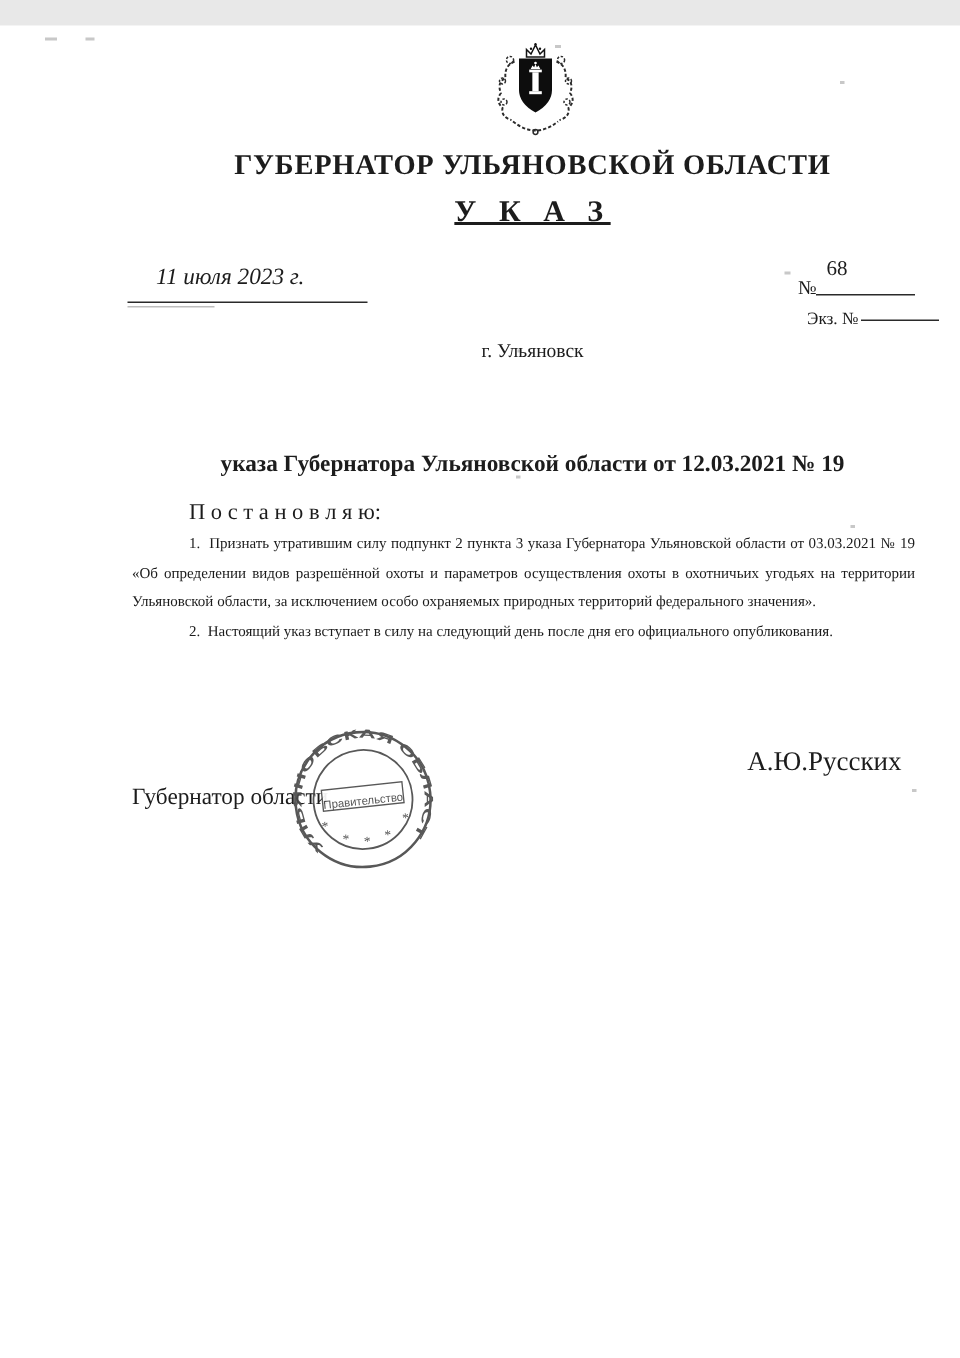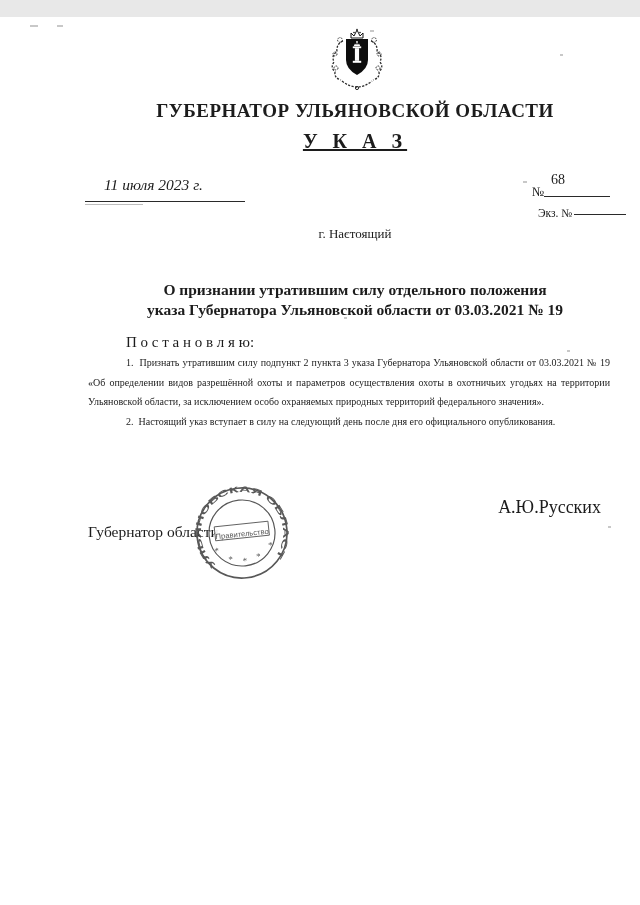--- a/index.html
+++ b/index.html
@@ -85,24 +85,23 @@
 
   <div class="abs date">11 июля 2023 г.</div>
   <div class="abs date-line"></div>
   <div class="abs date-line2"></div>
   <div class="abs num-sign">№</div>
   <div class="abs num-value">68</div>
   <div class="abs num-line"></div>
   <div class="abs copy-row">
     <span>Экз. №</span><span class="copy-line"></span>
   </div>
-  <div class="abs centered place">г. Настоящий</div>
+  <div class="abs centered place">г. Ульяновск</div>
 
-  <div class="abs centered title title-1">О признании утратившим силу отдельного положения</div>
-  <div class="abs centered title title-2">указа Губернатора Ульяновской области от 03.03.2021 № 19</div>
+  <div class="abs centered title title-2">указа Губернатора Ульяновской области от 12.03.2021 № 19</div>
 
   <div class="abs resolve">П о с т а н о в л я ю:</div>
   <div class="abs bodytext">
     <p>1.&nbsp; Признать утратившим силу подпункт 2 пункта 3 указа Губернатора Ульяновской области от 03.03.2021 № 19 «Об определении видов разрешённой охоты и параметров осуществления охоты в охотничьих угодьях на территории Ульяновской области, за исключением особо охраняемых природных территорий федерального значения».</p>
     <p>2.&nbsp; Настоящий указ вступает в силу на следующий день после дня его официального опубликования.</p>
   </div>
 
   <div class="abs sig-left">Губернатор области</div>
   <div class="abs sig-right">А.Ю.Русских</div>
 

